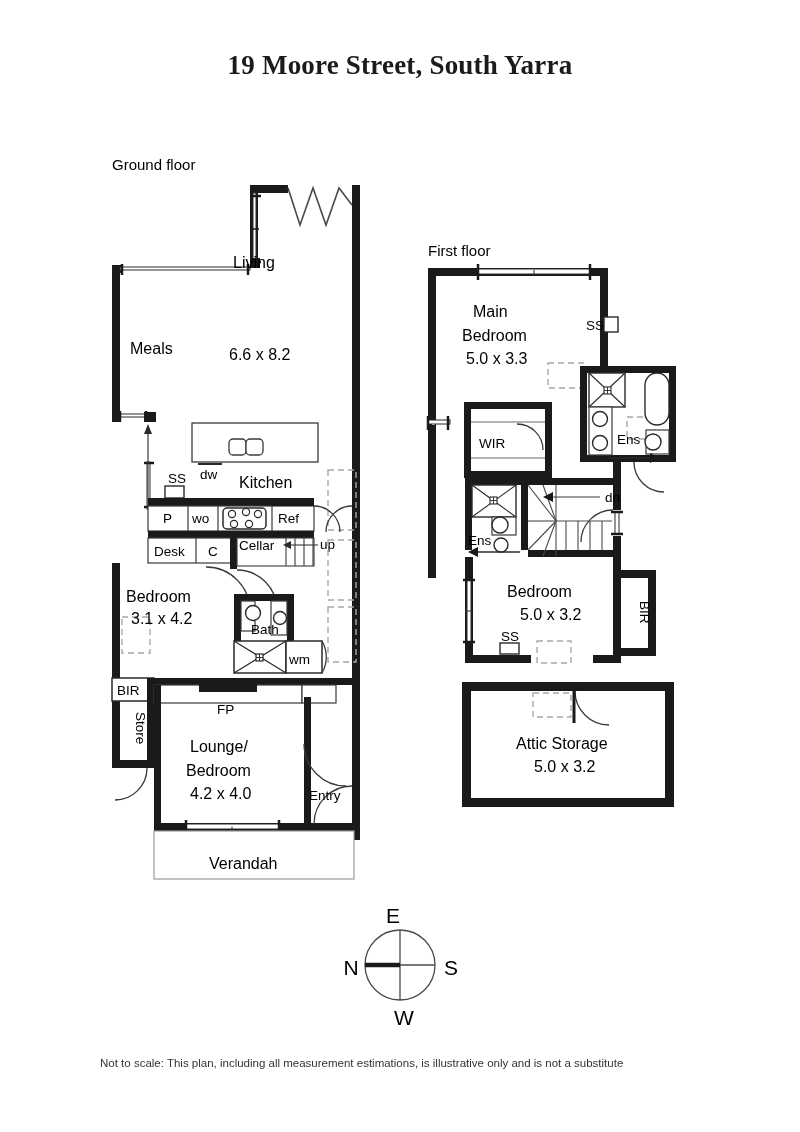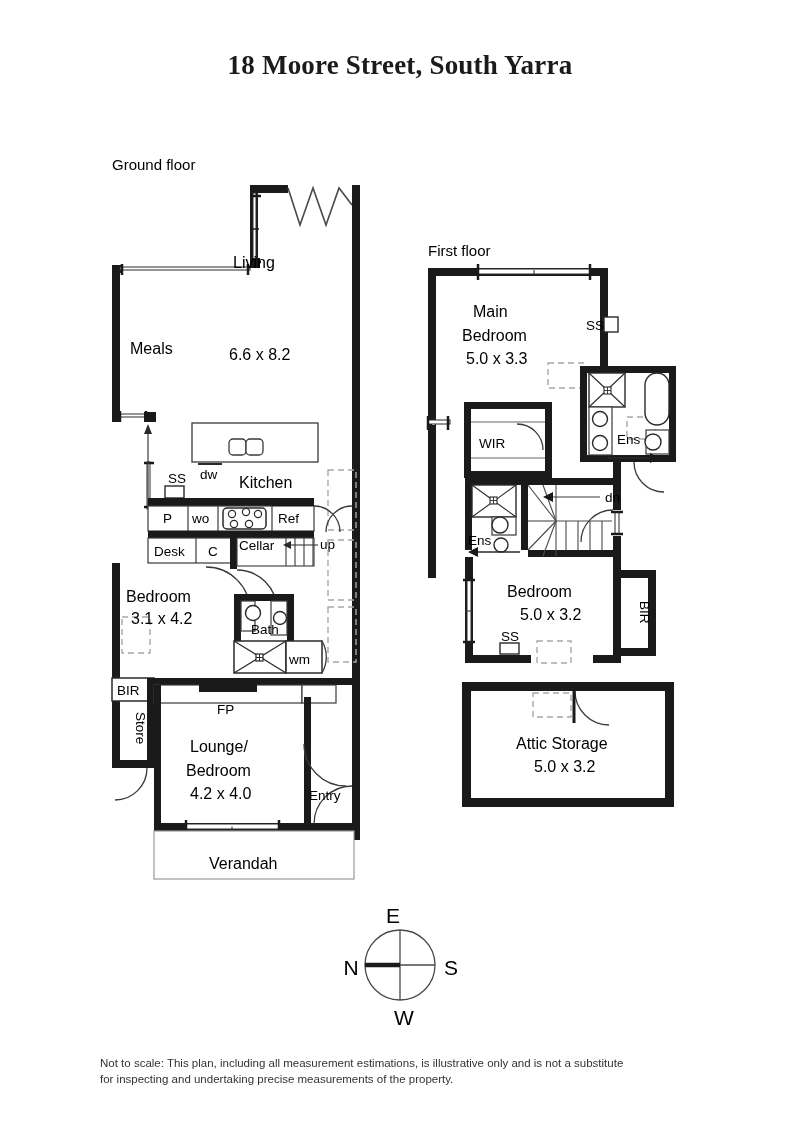--- a/index.html
+++ b/index.html
@@ -64,21 +64,21 @@
   .compass-letter {
     font-size: 21px;
     font-family: "Liberation Sans", sans-serif;
   }
 </style>
 </head>
 <body>
 
 <div id="page">
 
-  <div id="title">18 Moore Street, South Yarra</div>
+  <div id="title">19 Moore Street, South Yarra</div>
 
   <svg id="plan-svg" width="800" height="1132" viewBox="0 0 800 1132" xmlns="http://www.w3.org/2000/svg">
 
     <g>
 
       <text class="fl-label" x="112" y="170">Ground floor</text>
 
       <rect x="352" y="185" width="8" height="655" fill="#1a1a1a"></rect>
 
       <rect x="250" y="185" width="38" height="8" fill="#1a1a1a"></rect>
@@ -447,16 +447,15 @@
       <text class="compass-letter" x="393" y="923" text-anchor="middle">E</text>
       <text class="compass-letter" x="351" y="975" text-anchor="middle">N</text>
       <text class="compass-letter" x="451" y="975" text-anchor="middle">S</text>
       <text class="compass-letter" x="404" y="1025" text-anchor="middle">W</text>
     </g>
 
   </svg>
 
   <div id="footer">
     <div>Not to scale: This plan, including all measurement estimations, is illustrative only and is not a substitute</div>
-    <div>for inspecting and undertaking precise measurements of the property.</div>
   </div>
 
 </div>
 
 </body></html>

